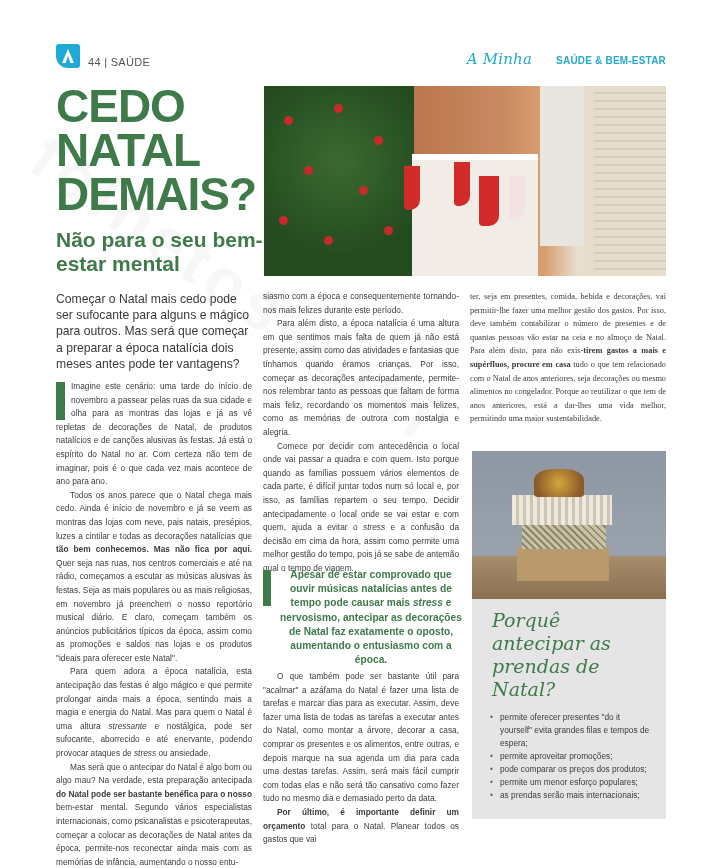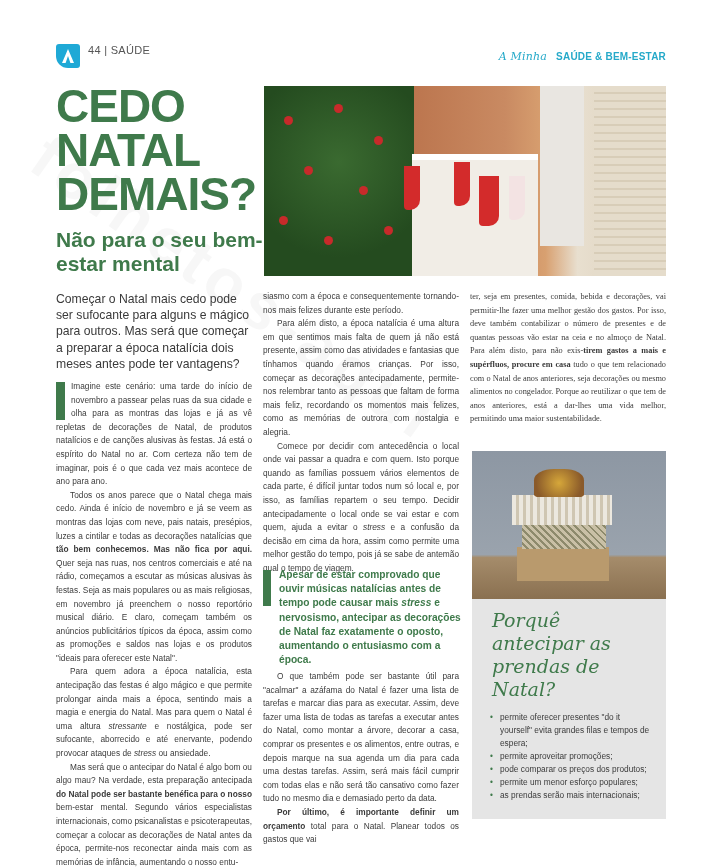--- a/index.html
+++ b/index.html
@@ -1,24 +1,24 @@
 <!DOCTYPE html>
 <html><head>
 <meta charset="utf-8">
 <style>
   * { box-sizing: border-box; margin: 0; padding: 0; }
   html, body { width: 720px; height: 868px; background: #ffffff; overflow: hidden; }
   body { position: relative; font-family: "Liberation Sans", sans-serif; color: #2b2b2b; }
 
-  .header-left { position: absolute; left: 56px; top: 44px; display: flex; align-items: flex-start; gap: 8px; }
+  .header-left { position: absolute; left: 56px; top: 44px; display: flex; align-items: flex-end; gap: 8px; }
   .logo { width: 24px; height: 24px; background: #1fa9d6; border-radius: 3px 3px 3px 12px; position: relative; }
   .logo::before { content: ""; position: absolute; left: 6px; top: 5px; width: 12px; height: 14px; background: #fff; clip-path: polygon(50% 0, 100% 100%, 70% 100%, 50% 50%, 30% 100%, 0 100%); }
   .page-label { font-size: 11px; color: #555; letter-spacing: 0.3px; }
   .header-right { position: absolute; right: 54px; top: 50px; font-size: 10px; color: #25a9c9; font-weight: bold; letter-spacing: 0.2px; }
-  .header-right .script { font-family: "DejaVu Serif", serif; font-style: italic; font-weight: normal; font-size: 11px; margin-right: 6px; }
+  .header-right .script { font-family: "DejaVu Serif", serif; font-style: italic; font-weight: normal; font-size: 15px; margin-right: 21px; }
 
   .title { position: absolute; left: 56px; top: 84px; width: 210px; color: #3f7a4b; font-weight: bold; font-size: 46px; line-height: 44px; letter-spacing: -1px; }
   .subtitle { position: absolute; left: 56px; top: 228px; width: 210px; color: #3f7a4b; font-weight: bold; font-size: 21px; line-height: 24px; }
 
   .hero-image { position: absolute; left: 264px; top: 86px; width: 402px; height: 190px; overflow: hidden;
     background: linear-gradient(90deg, #2d4a25 0%, #365a2b 28%, #b9714a 32%, #c98a62 60%, #d8a070 70%, #e8dfcf 78%, #d9cdb6 100%); }
   .hero-image .tree { position: absolute; left: 0; top: 0; width: 150px; height: 190px; background: radial-gradient(circle at 50% 40%, #3a6a30 0%, #244b1f 70%); }
   .hero-image .ball { position: absolute; width: 9px; height: 9px; border-radius: 50%; background: #c72a2a; }
   .hero-image .mantel { position: absolute; left: 148px; top: 68px; width: 126px; height: 122px; background: #f1ede6; border-top: 6px solid #fff; }
   .hero-image .stocking { position: absolute; width: 16px; height: 44px; background: #d32b2b; border-radius: 0 0 10px 4px; }
@@ -30,21 +30,21 @@
   .col { position: absolute; font-size: 8.3px; line-height: 13.6px; color: #3b3b3b; text-align: justify; }
   .col p { text-indent: 14px; }
   .col p.noindent { text-indent: 0; }
   .col1 { left: 56px; top: 380px; width: 196px; }
   .col2 { left: 263px; top: 290px; width: 196px; }
   .col3 { left: 470px; top: 290px; width: 196px; font-family: Liberation Serif, serif; }
   .dropcap-bar { float: left; width: 9px; height: 38px; background: #3f7a4b; margin: 2px 6px 0 0; }
   .bold { font-weight: bold; }
   .it { font-style: italic; margin-top: 29px; }
 
-  .pullquote { position: absolute; left: 263px; top: 568px; width: 200px; padding-left: 16px; color: #3f7a4b; font-weight: bold; font-size: 10.2px; line-height: 14.2px; }
+  .pullquote { position: absolute; left: 263px; top: 568px; width: 200px; padding-left: 16px; color: #3f7a4b; font-weight: bold; font-size: 10.2px; line-height: 14.2px; text-align: center; }
   .pullquote::before { content: ""; position: absolute; left: 0; top: 2px; width: 8px; height: 36px; background: #3f7a4b; }
   .col2b { left: 263px; top: 670px; width: 196px; }
 
   .gift-image { position: absolute; left: 472px; top: 451px; width: 194px; height: 148px; overflow: hidden;
     background: linear-gradient(180deg, #8d97a3 0%, #9aa3ad 70%, #a58c6b 72%, #8a7050 100%); }
   .gift-image .box { position: absolute; }
 
   .sidebar-box { position: absolute; left: 472px; top: 599px; width: 194px; height: 220px; background: #e5e5e5; padding: 10px 12px; }
   .sidebar-title { font-family: "DejaVu Serif", serif; font-style: italic; color: #3f7a4b; font-size: 19px; line-height: 23px; padding-left: 8px; margin-bottom: 10px; }
   .sidebar-list { list-style: none; padding-left: 6px; }

